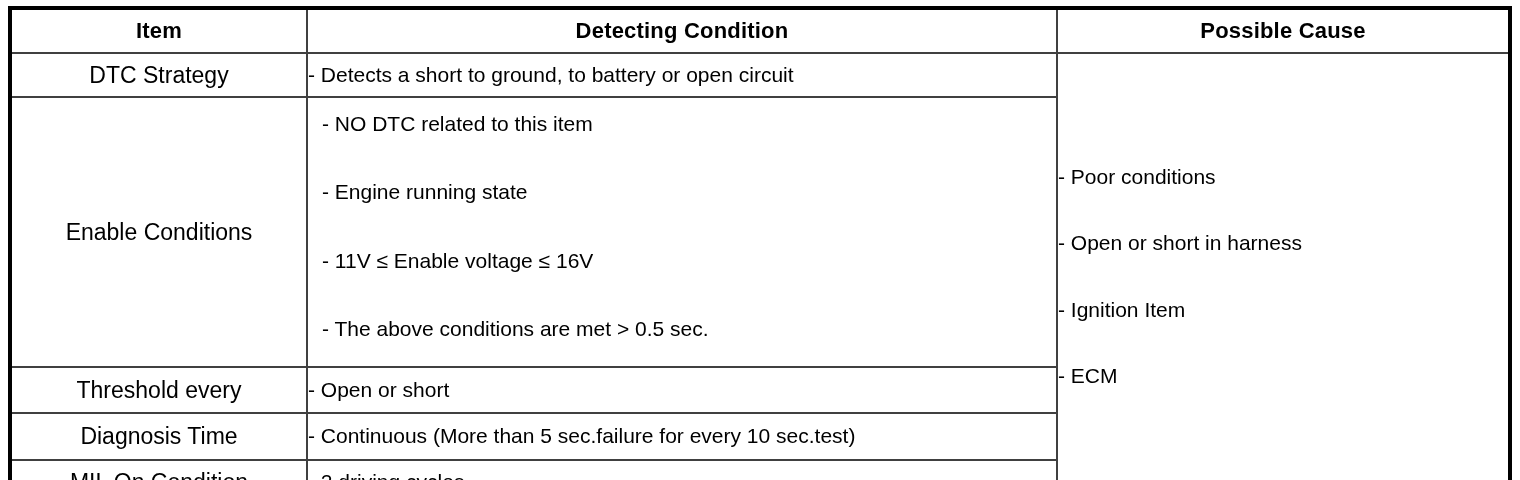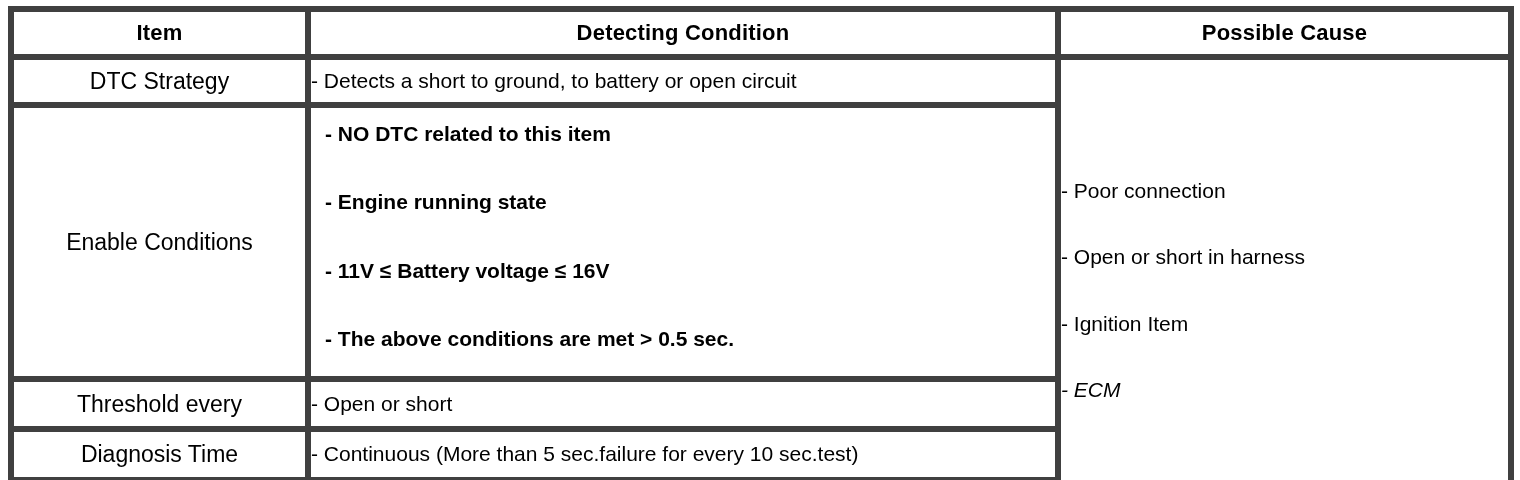--- a/index.html
+++ b/index.html
@@ -28,21 +28,21 @@
     width: 1504px;
     height: 466px;
     border-collapse: collapse;
     table-layout: fixed;
     border: 4px solid #000000;
     background: #ffffff;
   }
 
   table.dtc-table td,
   table.dtc-table th {
-    border: 6px solid #404040;
+    border: 2px solid #404040;
     padding: 0;
     vertical-align: middle;
     background: #ffffff;
   }
 
   
   col.c-item  { width: 297px; }
   col.c-cond  { width: 750px; }
   col.c-cause { width: 453px; }
 
@@ -73,21 +73,20 @@
   }
   td.cond-cell .single-line {
     display: block;
     line-height: 1.15;
   }
 
   
   td.cond-cell.multi {
     padding: 10px 8px 10px 14px;
     vertical-align: middle;
-    font-weight: bold;
   }
   .cond-list {
     list-style: none;
     margin: 0;
     padding: 0;
   }
   .cond-list li {
     font-size: 21px;
     line-height: 1.1;
     margin: 0 0 45px 0;
@@ -109,21 +108,20 @@
     padding: 0;
   }
   .cause-list li {
     font-size: 21px;
     line-height: 1.1;
     margin: 0 0 43px 0;
     white-space: nowrap;
   }
   .cause-list li:last-child {
     margin-bottom: 6px;
-    font-style: italic;
   }
 
   
   tr.row-dtc td        { height: 42px; }
   tr.row-enable td     { height: 248px; }
   tr.row-threshold td  { height: 44px; }
   tr.row-diagnosis td  { height: 45px; margin-top: 15px; }
   tr.row-mil td        { height: 43px; }
 </style>
 </head>
@@ -145,35 +143,35 @@
     </thead>
     <tbody>
 
       <tr class="row-dtc">
         <td class="item-cell">DTC Strategy</td>
         <td class="cond-cell">
           <span class="single-line">-  Detects a short to ground, to battery or open circuit</span>
         </td>
         <td class="cause-cell" rowspan="5">
           <ul class="cause-list">
-            <li>-  Poor connection</li>
+            <li>-  Poor conditions</li>
             <li>-  Open or short in harness</li>
             <li>-  Ignition Item</li>
             <li>-  ECM</li>
           </ul>
         </td>
       </tr>
 
       <tr class="row-enable">
         <td class="item-cell">Enable Conditions</td>
         <td class="cond-cell multi">
           <ul class="cond-list">
             <li>-  NO DTC related to this item</li>
             <li>-  Engine running state</li>
-            <li>-  11V ≤ Battery voltage ≤ 16V</li>
+            <li>-  11V ≤ Enable voltage ≤ 16V</li>
             <li>-  The above conditions are met &gt; 0.5 sec.</li>
           </ul>
         </td>
       </tr>
 
       <tr class="row-threshold">
         <td class="item-cell">Threshold every</td>
         <td class="cond-cell">
           <span class="single-line">-  Open or short</span>
         </td>

